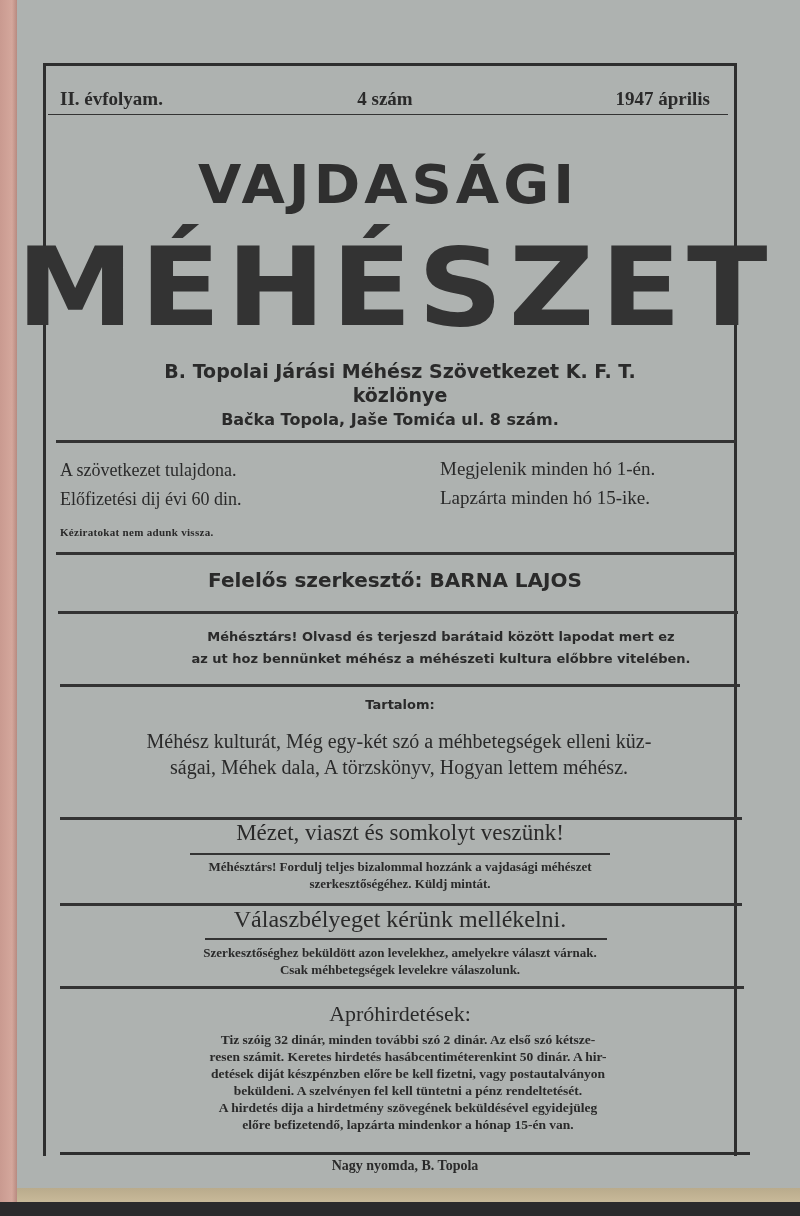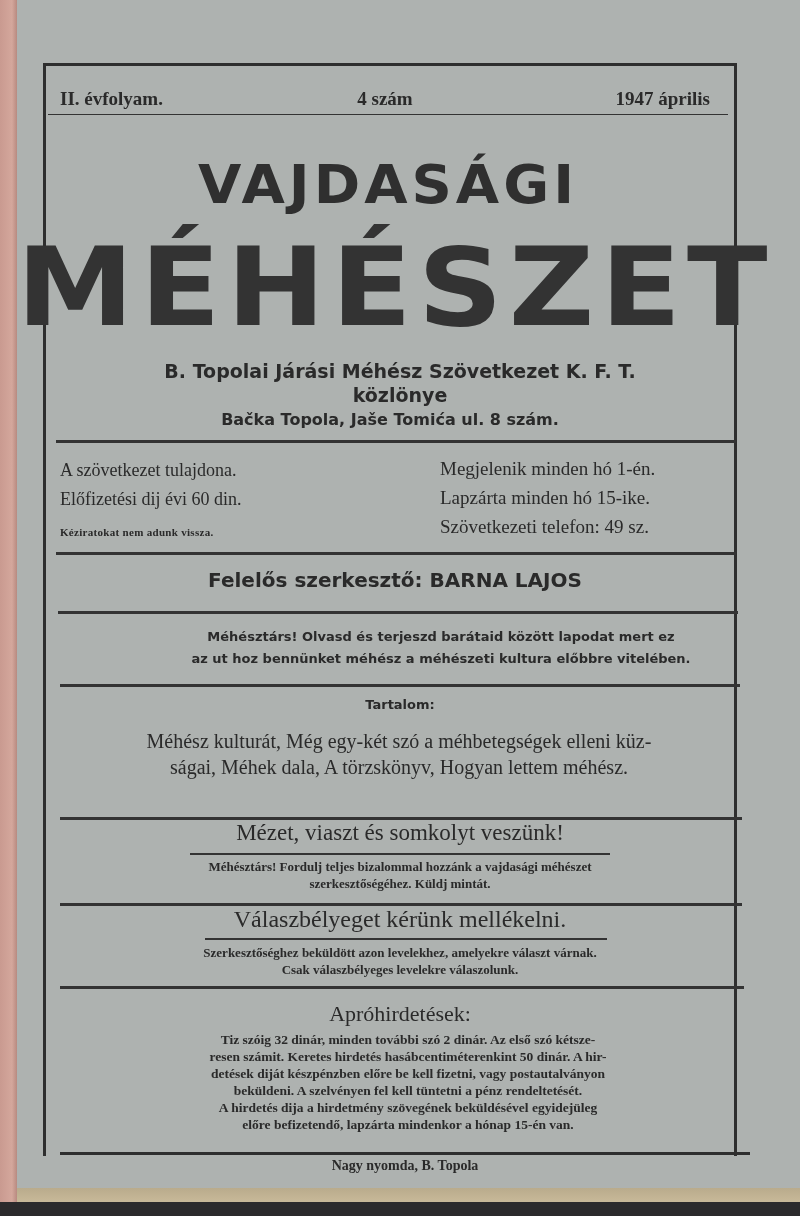--- a/index.html
+++ b/index.html
@@ -87,21 +87,20 @@
 <div class="rule" style="left:56px;top:440px;width:680px;height:3px;"></div>
 
 <div class="info-left">
   <div>A szövetkezet tulajdona.</div>
   <div>Előfizetési dij évi 60 din.</div>
   <div class="small-bold" style="margin-top:4px;">Kéziratokat nem adunk vissza.</div>
 </div>
 <div class="info-right">
   <div>Megjelenik minden hó 1-én.</div>
   <div>Lapzárta minden hó 15-ike.</div>
-  <div>Szövetkezeti telefon: 49 sz.</div>
 </div>
 
 <div class="rule" style="left:56px;top:552px;width:680px;height:3px;"></div>
 
 <div class="center sans" style="left:0;width:790px;top:568px;font-size:20px;">
   <span>Felelős szerkesztő:</span>
   <span>BARNA LAJOS</span>
 </div>
 
 <div class="rule" style="left:58px;top:611px;width:680px;height:3px;"></div>
@@ -127,21 +126,21 @@
   <div>Méhésztárs! Fordulj teljes bizalommal hozzánk a vajdasági méhészet</div>
   <div>szerkesztőségéhez. Küldj mintát.</div>
 </div>
 
 <div class="rule" style="left:60px;top:903px;width:682px;height:3px;"></div>
 
 <div class="center" style="left:0;width:800px;top:906px;font-size:24px;">Válaszbélyeget kérünk mellékelni.</div>
 <div class="rule" style="left:205px;top:938px;width:402px;height:2px;"></div>
 <div class="center" style="left:0;width:800px;top:944px;font-size:13px;line-height:17px;font-weight:bold;">
   <div>Szerkesztőséghez beküldött azon levelekhez, amelyekre választ várnak.</div>
-  <div>Csak válaszbélyeges levelekre válaszolunk.</div>
+  <div>Csak méhbetegségek levelekre válaszolunk.</div>
 </div>
 
 <div class="rule" style="left:60px;top:986px;width:684px;height:3px;"></div>
 
 <div class="center" style="left:0;width:800px;top:1001px;font-size:22px;">Apróhirdetések:</div>
 <div class="p" style="left:118px;width:580px;top:1031px;font-size:13.5px;line-height:17px;font-weight:bold;text-align:center;">
   <div>Tiz szóig 32 dinár, minden további szó 2 dinár. Az első szó kétsze-</div>
   <div>resen számit. Keretes hirdetés hasábcentiméterenkint 50 dinár. A hir-</div>
   <div>detések diját készpénzben előre be kell fizetni, vagy postautalványon</div>
   <div>beküldeni. A szelvényen fel kell tüntetni a pénz rendeltetését.</div>

